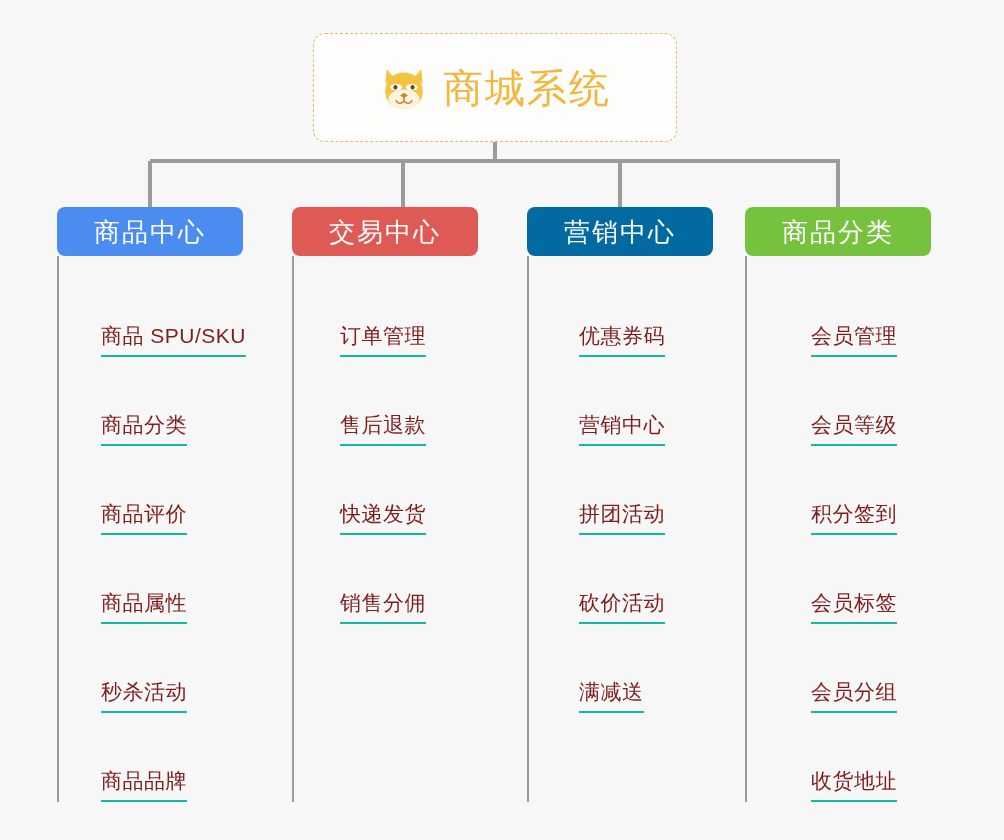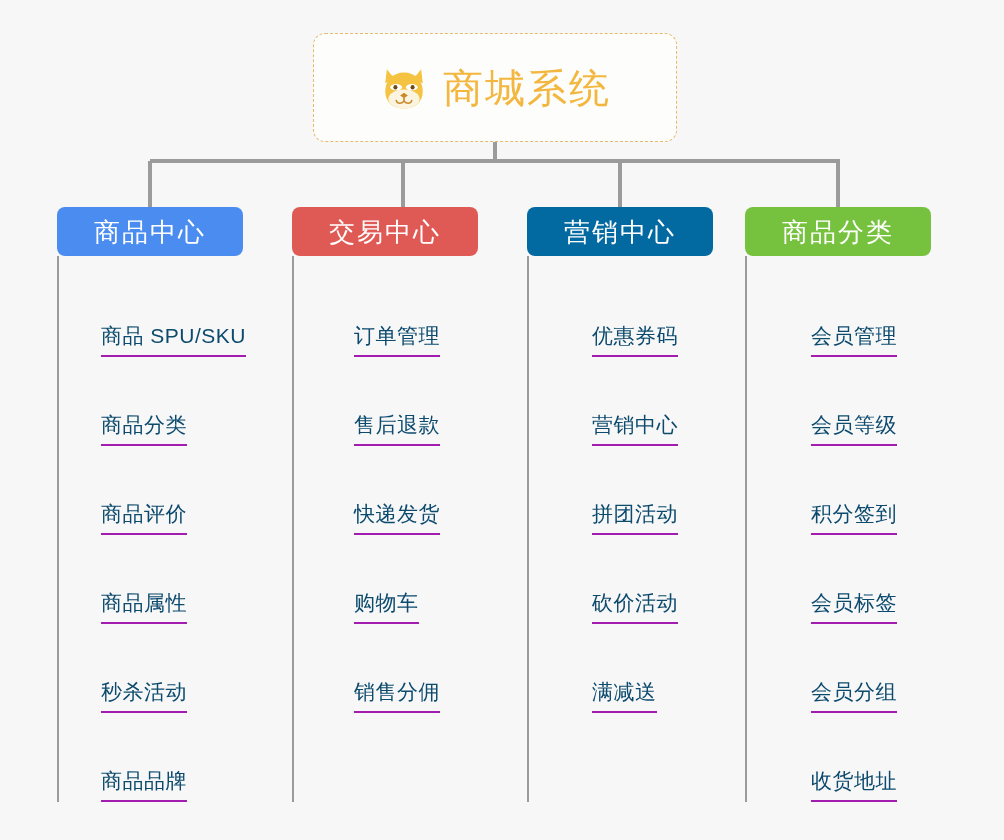--- a/index.html
+++ b/index.html
@@ -110,30 +110,30 @@
   .leaf-item {
     position: relative;
     height: 89px;
     box-sizing: border-box;
     display: flex;
     align-items: flex-end;
     padding-left: 44px;
   }
   .leaf-label {
     font-size: 21px;
-    color: #0c4a6e;
+    color: #7f1d1d;
     line-height: 1;
     white-space: nowrap;
     padding-bottom: 9px;
-    border-bottom: 2px solid #a21caf;
+    border-bottom: 2px solid #14b8a6;
     letter-spacing: 0.5px;
   }
   .col-0 .leaf-item { padding-left: 44px; }
-  .col-1 .leaf-item { padding-left: 62px; }
-  .col-2 .leaf-item { padding-left: 65px; }
+  .col-1 .leaf-item { padding-left: 48px; }
+  .col-2 .leaf-item { padding-left: 52px; }
   .col-3 .leaf-item { padding-left: 66px; }
 </style>
 </head>
 <body style="background: rgb(247, 247, 247);">
 
 <div id="diagram-root">
 
   <div class="root-node">
     <svg class="root-icon" viewBox="0 0 64 64" aria-hidden="true">
       <path d="M10 8 L8 26 L20 20 Z" fill="#f5c342"></path>
@@ -202,23 +202,20 @@
       <div class="leaf-item">
           <span class="leaf-label">订单管理</span>
         </div>
       <div class="leaf-item">
           <span class="leaf-label">售后退款</span>
         </div>
       <div class="leaf-item">
           <span class="leaf-label">快递发货</span>
         </div>
       <div class="leaf-item">
-          <span class="leaf-label">购物车</span>
-        </div>
-      <div class="leaf-item">
           <span class="leaf-label">销售分佣</span>
         </div>
     </div>
   </div>
 
   <div class="column col-2">
     <div class="cat-header" style="background: #0369a1;">
       <span class="cat-header-label">营销中心</span>
     </div>
     <div class="leaf-list">

